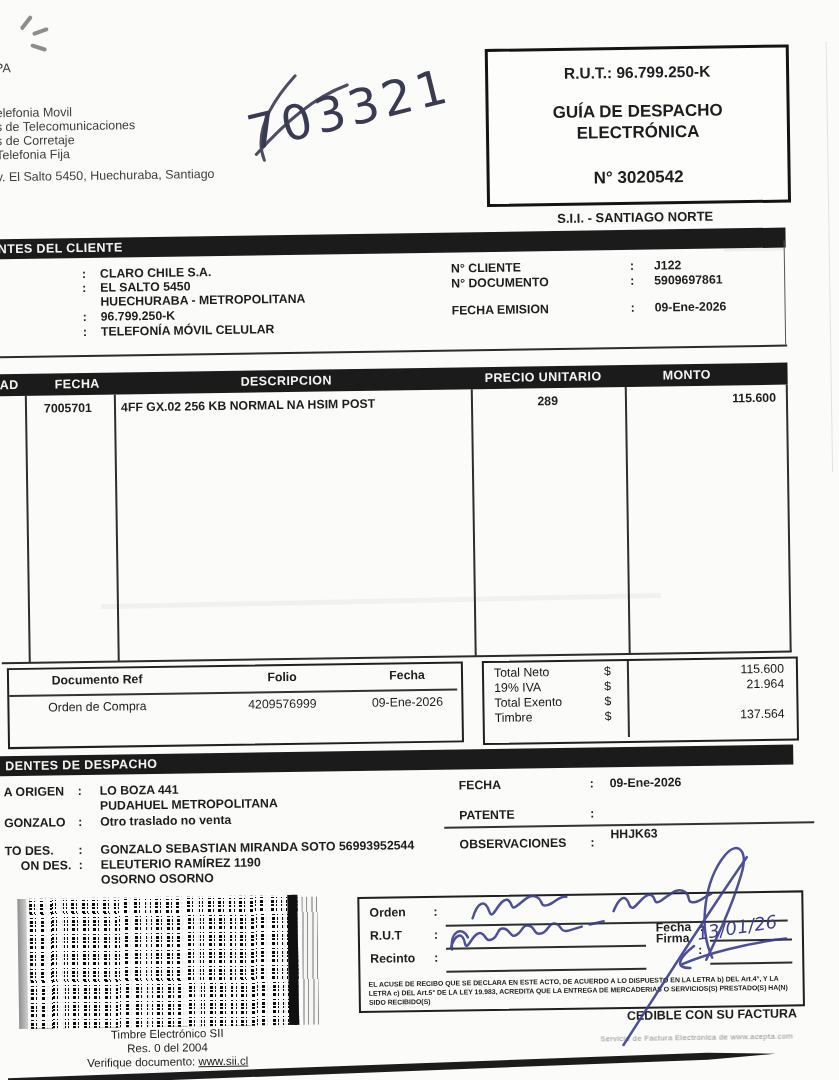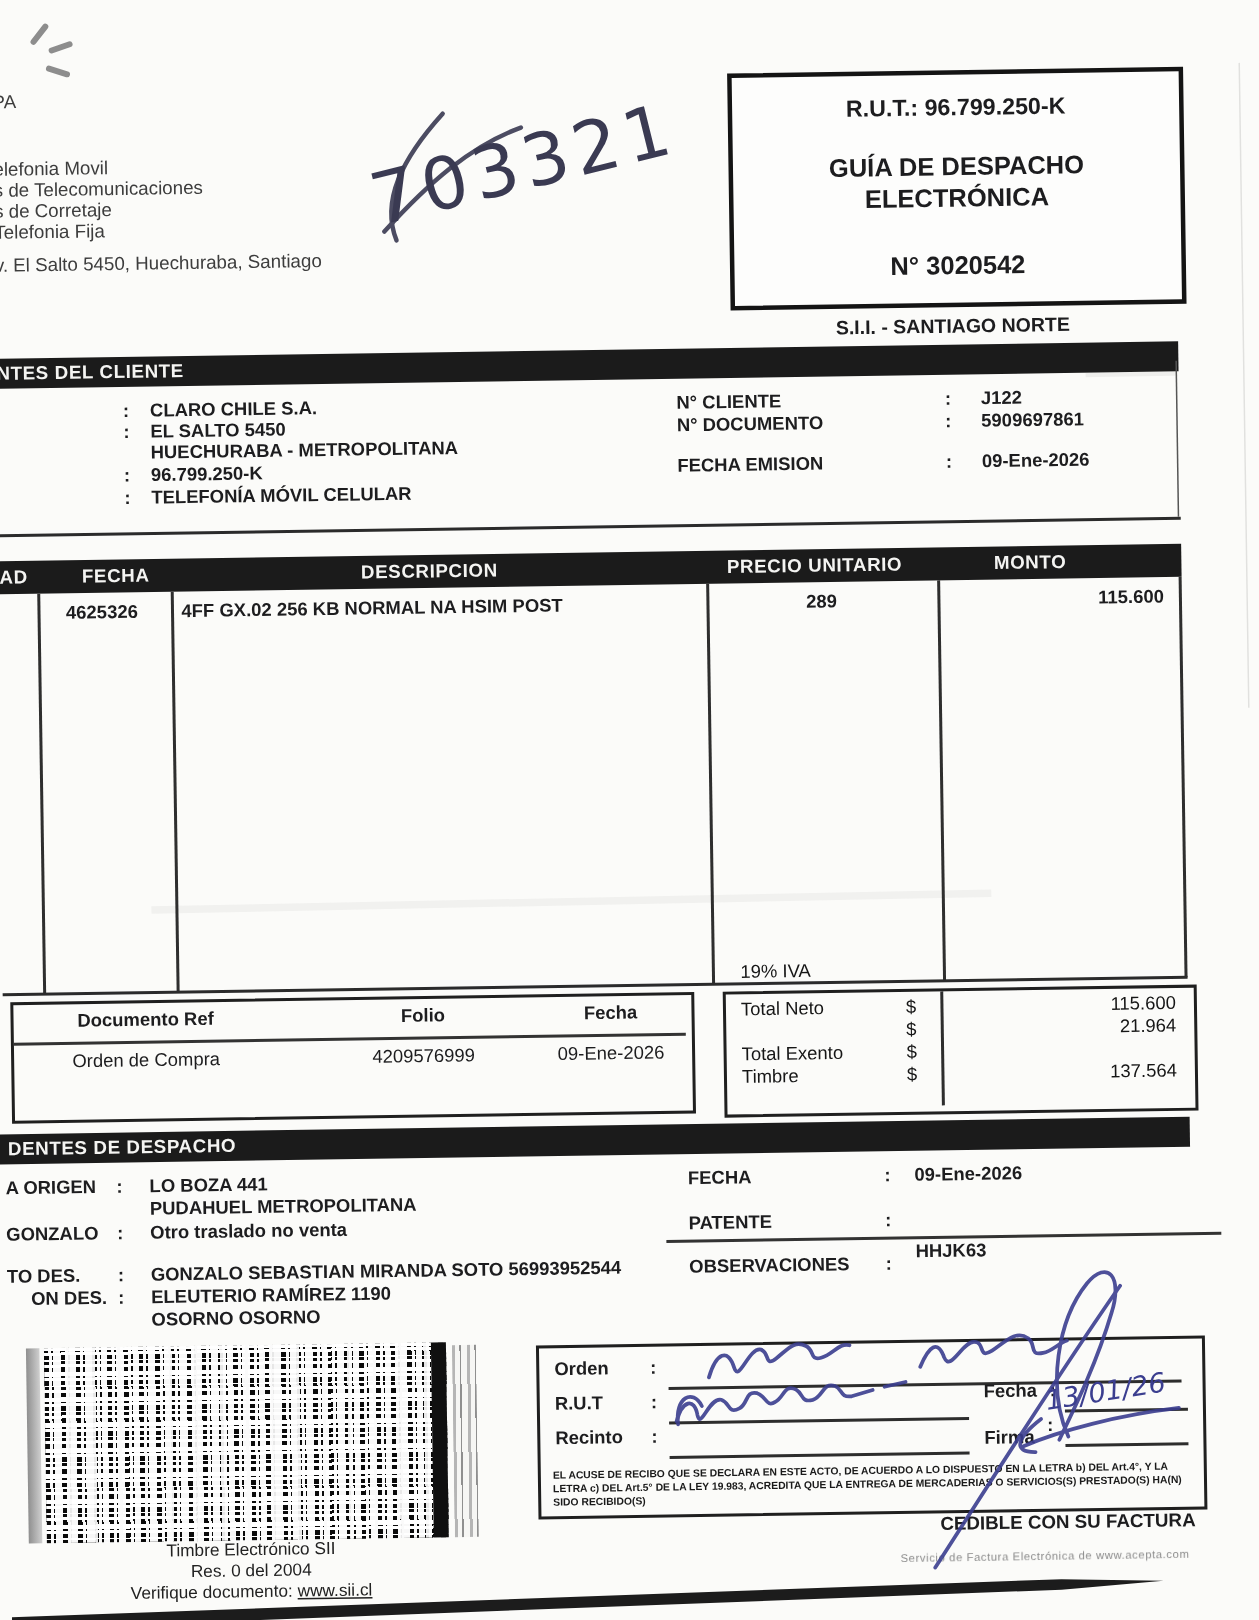--- a/index.html
+++ b/index.html
@@ -130,40 +130,40 @@
     <span style="left:572px">PRECIO UNITARIO</span>
     <span style="left:750px">MONTO</span>
   </div>
   <div class="vl" style="left:27px"></div>
   <div class="vl" style="left:116px"></div>
   <div class="vl" style="left:473px"></div>
   <div class="vl" style="left:627px"></div>
   <div class="vl" style="left:788px"></div>
   <div class="s hline" style="left:0;top:656px;width:790px"></div>
 
-  <div class="s cell b" style="left:46px;top:396px">4625326</div>
+  <div class="s cell b" style="left:46px;top:396px">7005701</div>
   <div class="s cell b" style="left:123px;top:396px;white-space:nowrap">4FF GX.02 256 KB NORMAL NA HSIM POST</div>
   <div class="s cell b" style="left:474px;top:396px;width:86px;text-align:right">289</div>
   <div class="s cell b" style="left:640px;top:396px;width:138px;text-align:right">115.600</div>
 
   <div class="s refbox"></div>
   <div class="s cell b" style="left:15px;top:668px;width:160px;text-align:center">Documento Ref</div>
   <div class="s cell b" style="left:240px;top:668px;width:80px;text-align:center">Folio</div>
   <div class="s cell b" style="left:360px;top:668px;width:90px;text-align:center">Fecha</div>
   <div class="s thin" style="left:7px;top:689px;width:448px"></div>
   <div class="s cell" style="left:15px;top:695px;width:160px;text-align:center">Orden de Compra</div>
   <div class="s cell" style="left:230px;top:695px;width:100px;text-align:center">4209576999</div>
   <div class="s cell" style="left:355px;top:695px;width:100px;text-align:center">09-Ene-2026</div>
 
   <div class="s totbox"></div>
   <div class="s" style="left:625px;top:664px;width:1.5px;height:76px;background:#2d2d2d"></div>
   <div class="s tot" style="left:492px;top:667px">Total Neto</div>
   <div class="s tot" style="left:602px;top:667px">$</div>
   <div class="s tot" style="left:630px;top:667px;width:152px;text-align:right">115.600</div>
-  <div class="s tot" style="left:492px;top:642px">19% IVA</div>
+  <div class="s tot" style="left:492px;top:682px">19% IVA</div>
   <div class="s tot" style="left:602px;top:682px">$</div>
   <div class="s tot" style="left:630px;top:682px;width:152px;text-align:right">21.964</div>
   <div class="s tot" style="left:492px;top:697px">Total Exento</div>
   <div class="s tot" style="left:602px;top:697px">$</div>
   <div class="s tot" style="left:630px;top:697px;width:152px;text-align:right"></div>
   <div class="s tot" style="left:492px;top:712px">Timbre</div>
   <div class="s tot" style="left:602px;top:712px">$</div>
   <div class="s tot" style="left:630px;top:712px;width:152px;text-align:right">137.564</div>
 
   <div class="s bar bar-disp">
@@ -210,21 +210,21 @@
     <div class="wline" style="left:86px;top:27px;width:342px"></div>
     <span class="fld" style="left:10px;top:30px">R.U.T</span>
     <span class="fld" style="left:74px;top:30px">:</span>
     <div class="wline" style="left:86px;top:50px;width:200px"></div>
     <span class="fld" style="left:296px;top:26px">Fecha</span>
     <span class="fld" style="left:340px;top:26px">:</span>
     <div class="wline" style="left:350px;top:46px;width:82px"></div>
     <span class="fld" style="left:10px;top:53px">Recinto</span>
     <span class="fld" style="left:74px;top:53px">:</span>
     <div class="wline" style="left:86px;top:73px;width:200px"></div>
-    <span class="fld" style="left:296px;top:57px">Firma</span>
+    <span class="fld" style="left:296px;top:37px">Firma</span>
     <span class="fld" style="left:338px;top:49px">:</span>
     <div class="wline" style="left:350px;top:69px;width:82px"></div>
     <div class="legal">EL ACUSE DE RECIBO QUE SE DECLARA EN ESTE ACTO, DE ACUERDO A LO DISPUESTO EN LA LETRA b) DEL Art.4°, Y LA LETRA c) DEL Art.5° DE LA LEY 19.983, ACREDITA QUE LA ENTREGA DE MERCADERIAS O SERVICIOS(S) PRESTADO(S) HA(N) SIDO RECIBIDO(S)</div>
   </div>
   <div class="s cedible">CEDIBLE CON SU FACTURA</div>
 
   <div class="s provnote">Servicio de Factura Electrónica de  www.acepta.com</div>
   <svg class="overlay" width="839" height="1080" viewBox="0 0 839 1080">
     <polygon points="0,1072 700,1057 768,1059 700,1064 0,1080" fill="#1c1c1c"></polygon>
   </svg>

